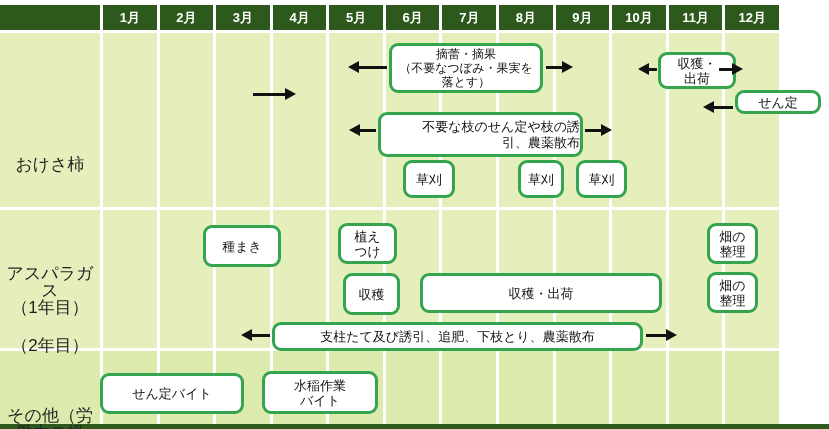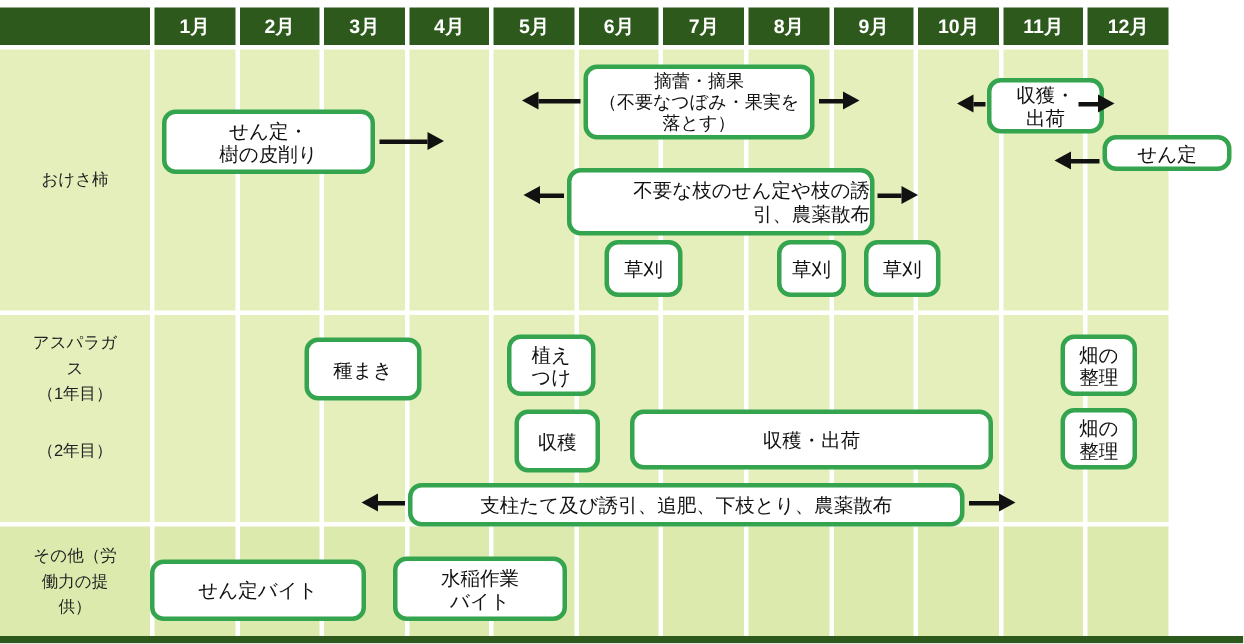--- a/index.html
+++ b/index.html
@@ -8,21 +8,21 @@
     font-family:"Liberation Sans","DejaVu Sans",sans-serif; overflow:hidden;
   }
   .grid { position:absolute; left:0; top:5px; width:779px;
     display:grid; grid-template-rows:25px 174px 138px 73px; row-gap:3px;text-align:center; }
   .row { display:grid; grid-template-columns:100px repeat(12,1fr); column-gap:3px; }
   .hdr-cell { background:#2d5a1c; color:#ffffff; font-weight:bold; font-size:13px;
     display:flex; align-items:center; justify-content:center; }
   .cell { background:#e4efbb; }
   .r3 .cell { background:#dcebad; }
   .rowlabel { position:absolute; left:0; width:100px; text-align:center;
-    font-size:11px; line-height:17px; color:#222; }
+    font-size:17px; line-height:17px; color:#222;margin-top:44px; }
   .box { position:absolute; background:#ffffff; border:3px solid #35a44f; border-radius:9px;
     display:flex; flex-direction:column; align-items:center; justify-content:center;
     font-size:13px; line-height:15px; color:#111; text-align:center; box-sizing:border-box;
     white-space:nowrap; }
   .box.fs12 { font-size:12px; line-height:14px; }
   .box.wide { line-height:16px;align-items:flex-end; }
   .arw { position:absolute; height:3px; background:#111; }
   .arw.r::after { content:""; position:absolute; right:-11px; top:-5px;
     border-left:11px solid #111; border-top:6px solid transparent; border-bottom:6px solid transparent; }
   .arw.l::before { content:""; position:absolute; left:-11px; top:-5px;
@@ -113,24 +113,20 @@
   </div>
   <div class="rowlabel" style="top:293px">
     <div>（2年目）</div>
   </div>
   <div class="rowlabel" style="top:363px">
     <div>その他（労</div>
     <div>働力の提</div>
     <div>供）</div>
   </div>
 
-  <div class="box" style="left:108px;top:73px;width:142px;height:43px">
-    <div>せん定・</div>
-    <div>樹の皮削り</div>
-  </div>
   <div class="box fs12" style="left:389px;top:43px;width:154px;height:50px">
     <div>摘蕾・摘果</div>
     <div>（不要なつぼみ・果実を</div>
     <div>落とす）</div>
   </div>
   <div class="box" style="left:658px;top:52px;width:78px;height:37px">
     <div>収獲・</div>
     <div>出荷</div>
   </div>
   <div class="box" style="left:735px;top:90px;width:86px;height:24px">

